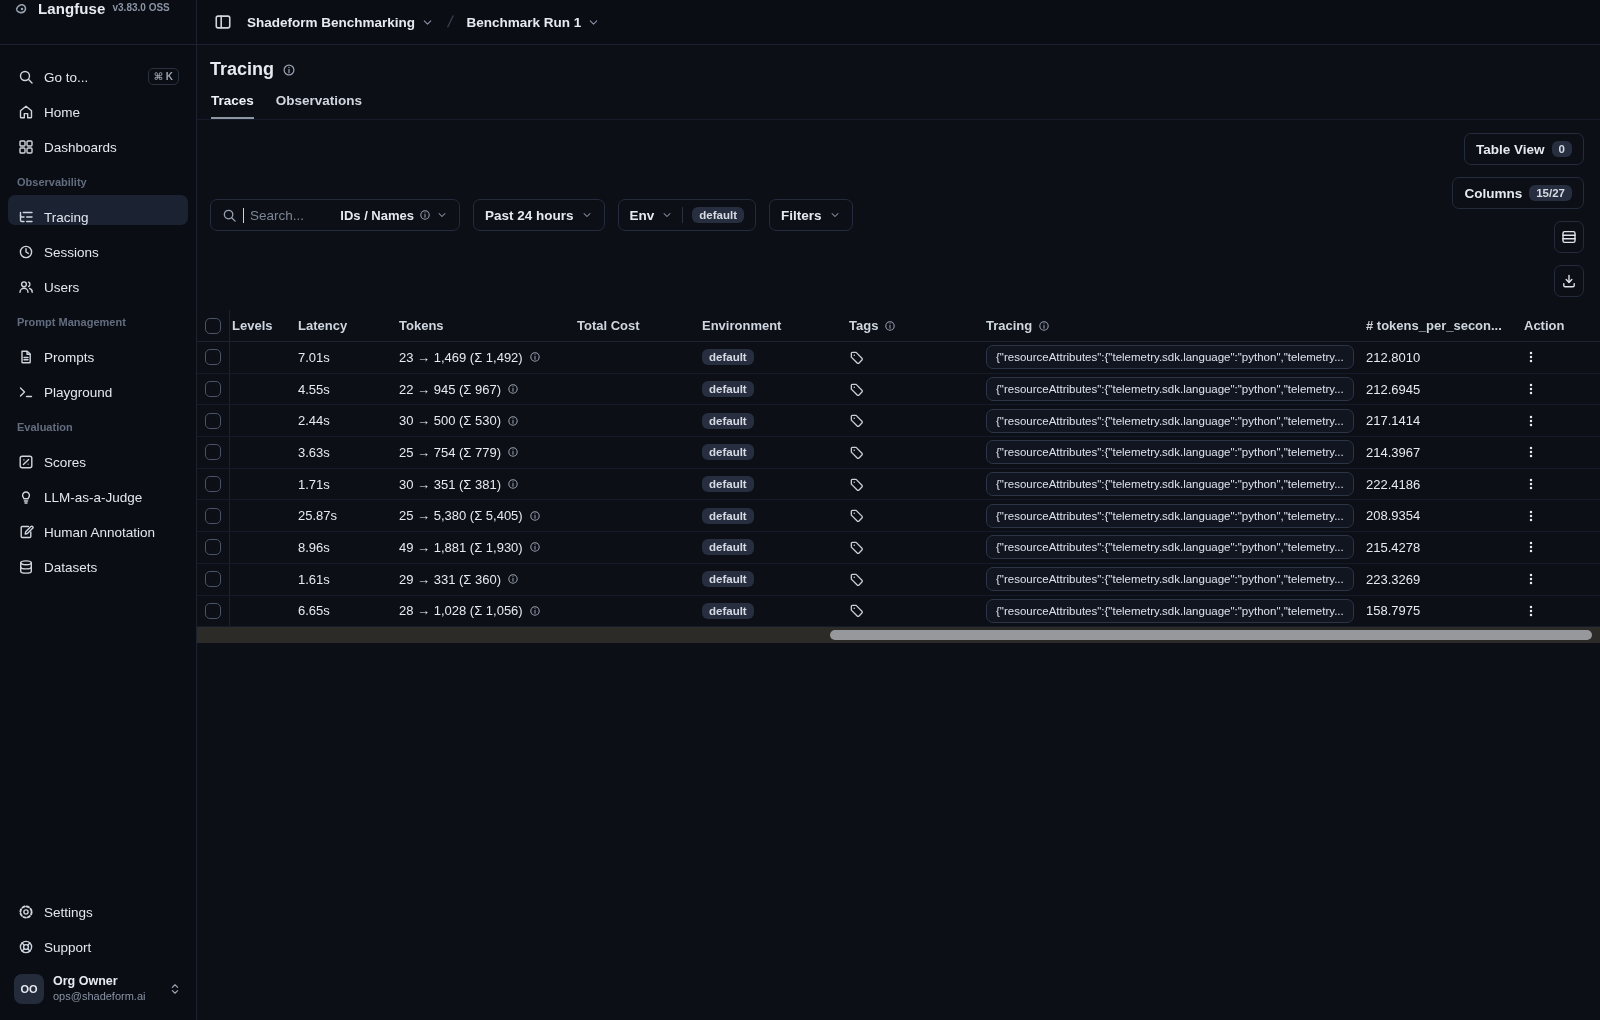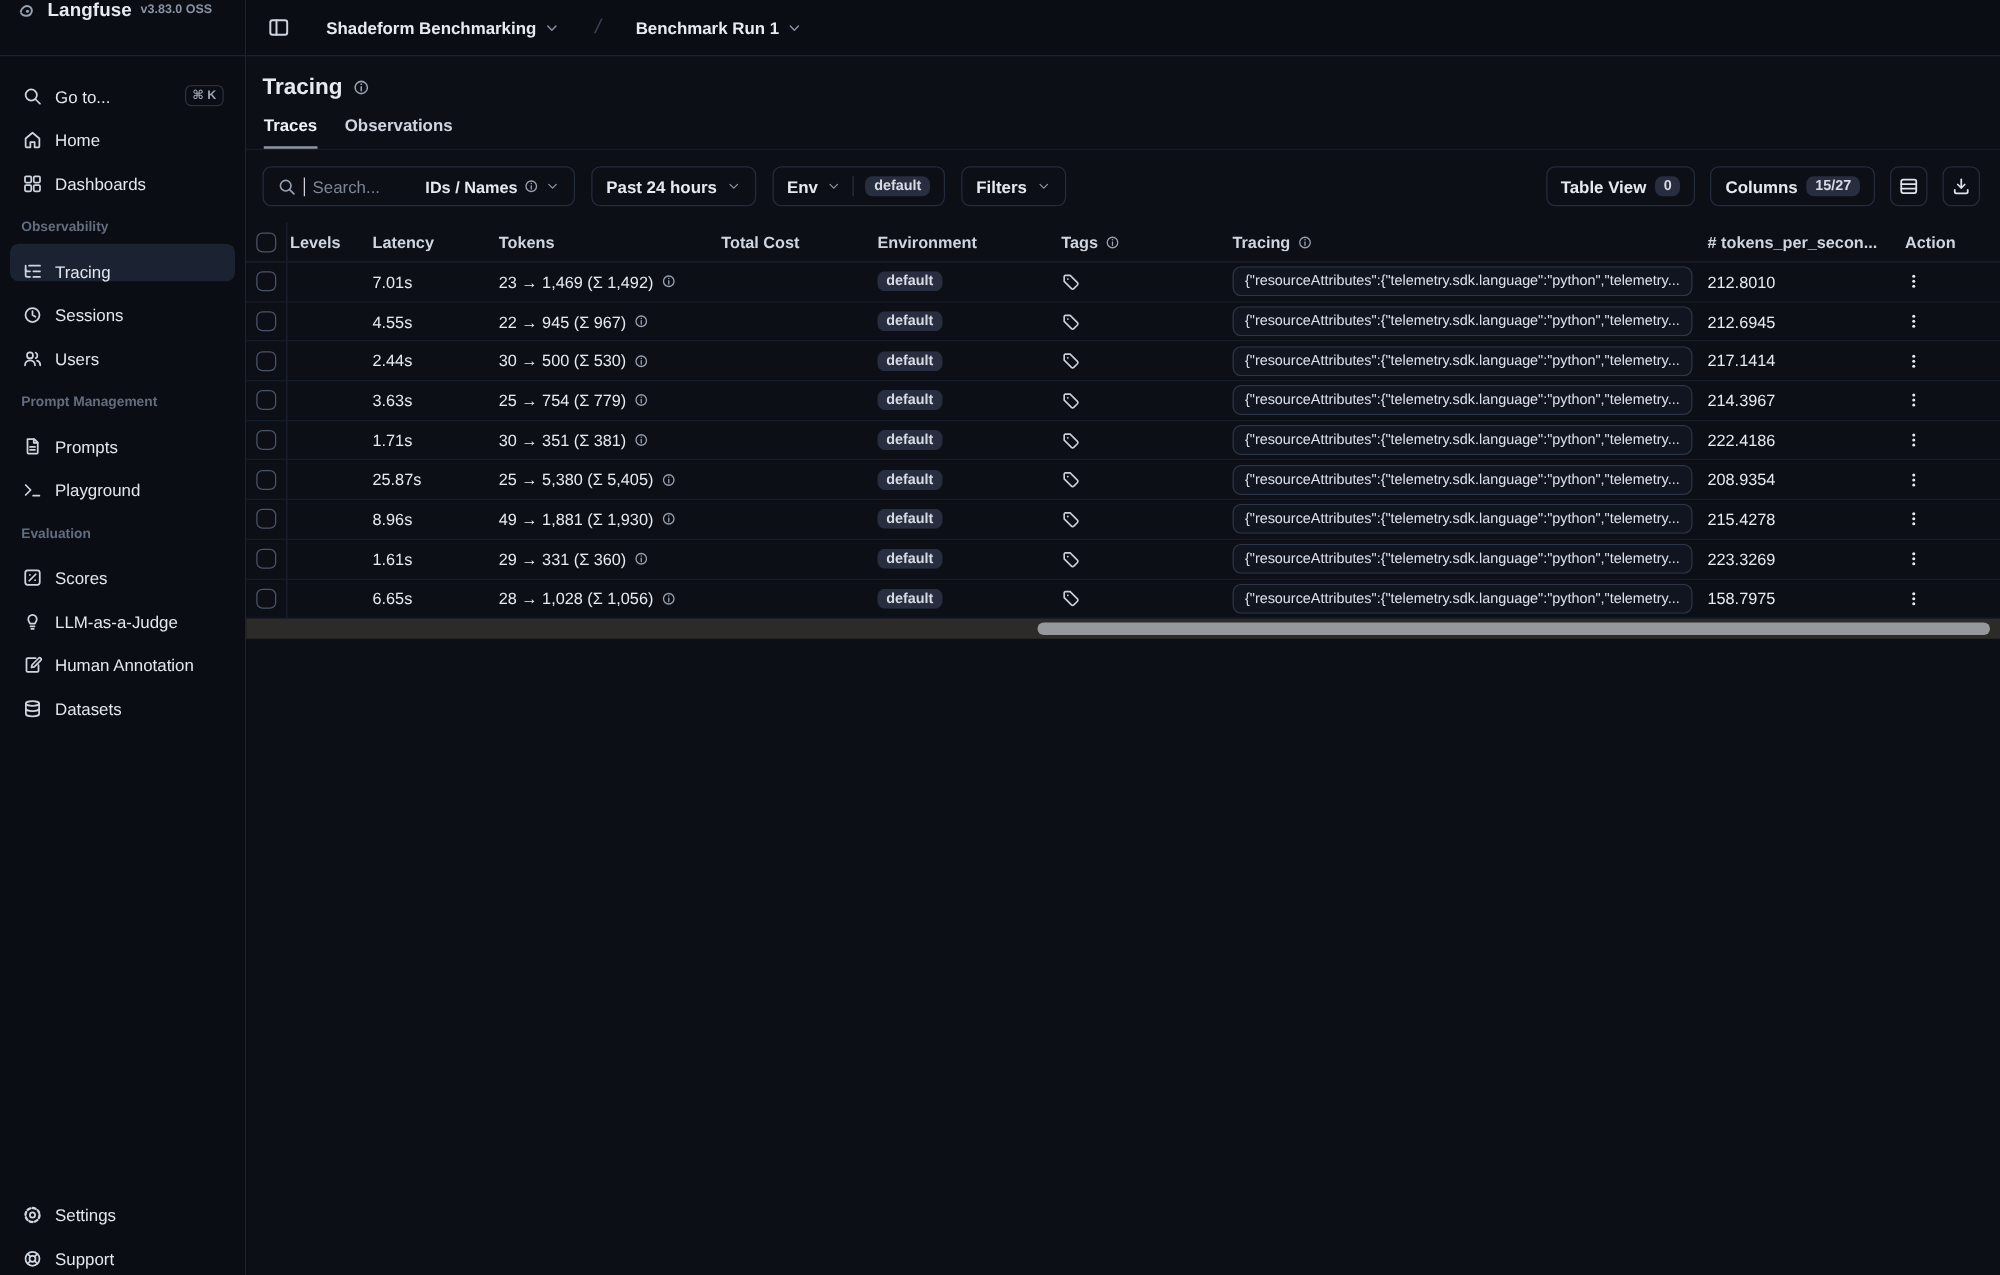--- a/index.html
+++ b/index.html
@@ -32,21 +32,21 @@
   .avatar { width:30px; height:30px; border-radius:8px; background:#242c3b; color:#e6e9ef;
     font-size:11px; font-weight:700; display:flex; align-items:center; justify-content:center; }
   .user-meta { display:flex; flex-direction:column; line-height:1.25; }
   .user-name { font-size:12.5px; font-weight:700; }
   .user-email { font-size:11px; color:#8a93a4; }
   .user-caret { margin-left:auto; color:#9aa3b2; }
 
   
   .main { flex:1; display:flex; flex-direction:column; height:100%; background:#0c0f16; min-width:0; }
   .topbar { height:45px; min-height:45px; background:#0a0d13; border-bottom:1px solid #1b2230;
-    display:flex; align-items:center; gap:24px; padding:0 12px; }
+    display:flex; align-items:center; gap:10px; padding:0 12px; }
   .icon-btn { width:28px; height:28px; border-radius:6px; display:flex; align-items:center;
     justify-content:center; color:#cfd5df; }
   .crumb { display:flex; align-items:center; gap:6px; font-size:13.5px; font-weight:600; color:#e6eaf1; }
   .crumb .chev { color:#8a93a4; }
   .crumb-sep { color:#3d4659; font-size:16px; margin:0 4px; transform:skewX(-12deg); }
 
   .page-head { padding:14px 16px 0 13px; }
   .page-title-row { display:flex; align-items:center; gap:8px; }
   .page-title { font-size:18px; font-weight:700; }
   .muted-ico { color:#98a1b0; }
@@ -60,21 +60,21 @@
   .tb-box { height:32px; border:1px solid #232b3c; border-radius:7px; display:flex;
     align-items:center; gap:7px; padding:0 11px; font-size:13.5px; font-weight:600; color:#e5e9f0; }
   .search-box { width:250px; gap:6px; font-weight:400; }
   .caret-bar { width:1px; height:15px; background:#cdd3dd; }
   .placeholder { color:#7d8697; flex:1; font-size:13.5px; }
   .search-mode { font-weight:700; font-size:13px; display:flex; align-items:center; gap:5px; }
   .chev { color:#8a93a4; }
   .env-sep { width:1px; height:16px; background:#2a3140; margin:0 2px; }
   .badge { background:#262e3f; border-radius:6px; padding:2px 7px; font-size:11.5px;
     font-weight:600; color:#d6dbe4; }
-  .tb-right { margin-left:auto; display:flex; align-items:flex-end; gap:12px; }
+  .tb-right { margin-left:auto; display:flex; align-items:flex-end; gap:12px;flex-direction:column; }
   .sq-btn { width:30px; height:32px; border:1px solid #232b3c; border-radius:7px;
     display:flex; align-items:center; justify-content:center; color:#dfe4ec; }
 
   
   .table { margin-top:13px; display:flex; flex-direction:column; min-width:0; }
   .tr { display:flex; align-items:center; height:31.7px; border-bottom:1px solid #151c29; }
   .thead { height:32px; font-size:13px; font-weight:600; color:#cfd6df; border-bottom:1px solid #1b2332; }
   .td { padding-left:8px; display:flex; align-items:center; gap:6px; overflow:hidden; white-space:nowrap; }
   .c-check { width:33px; min-width:33px; align-self:stretch; display:flex; align-items:center;
     justify-content:center; border-right:1px solid #1b2332; padding-left:0; }
@@ -276,20 +276,35 @@
         <svg class="ico" width="16" height="16" viewBox="0 0 16 16">
             <circle cx="8" cy="8" r="5.6"></circle>
             <circle cx="8" cy="8" r="2.4"></circle>
             <path d="M4.1 4.1l2.2 2.2M11.9 4.1 9.7 6.3M11.9 11.9 9.7 9.7M4.1 11.9l2.2-2.2"></path>
           </svg>
       </span>
       <span>Support</span>
     </div>
   </div>
 
+  <div class="side-bottom">
+    <div class="user-row">
+      <span class="avatar">OO</span>
+      <span class="user-meta">
+        <span class="user-name">Org Owner</span>
+        <span class="user-email">ops@shadeform.ai</span>
+      </span>
+      <span class="user-caret">
+        <svg class="ico" width="14" height="14" viewBox="0 0 16 16">
+            <polyline points="5,6.2 8,3.2 11,6.2"></polyline>
+            <polyline points="5,9.8 8,12.8 11,9.8"></polyline>
+          </svg>
+      </span>
+    </div>
+  </div>
 </div>
 
 <div class="main">
 
   <div class="topbar">
     <span class="icon-btn">
       <svg class="ico" width="18" height="18" viewBox="0 0 16 16">
           <rect x="2" y="2.8" width="12" height="10.4" rx="1.6"></rect>
           <line x1="6.4" y1="2.8" x2="6.4" y2="13.2"></line>
         </svg>

